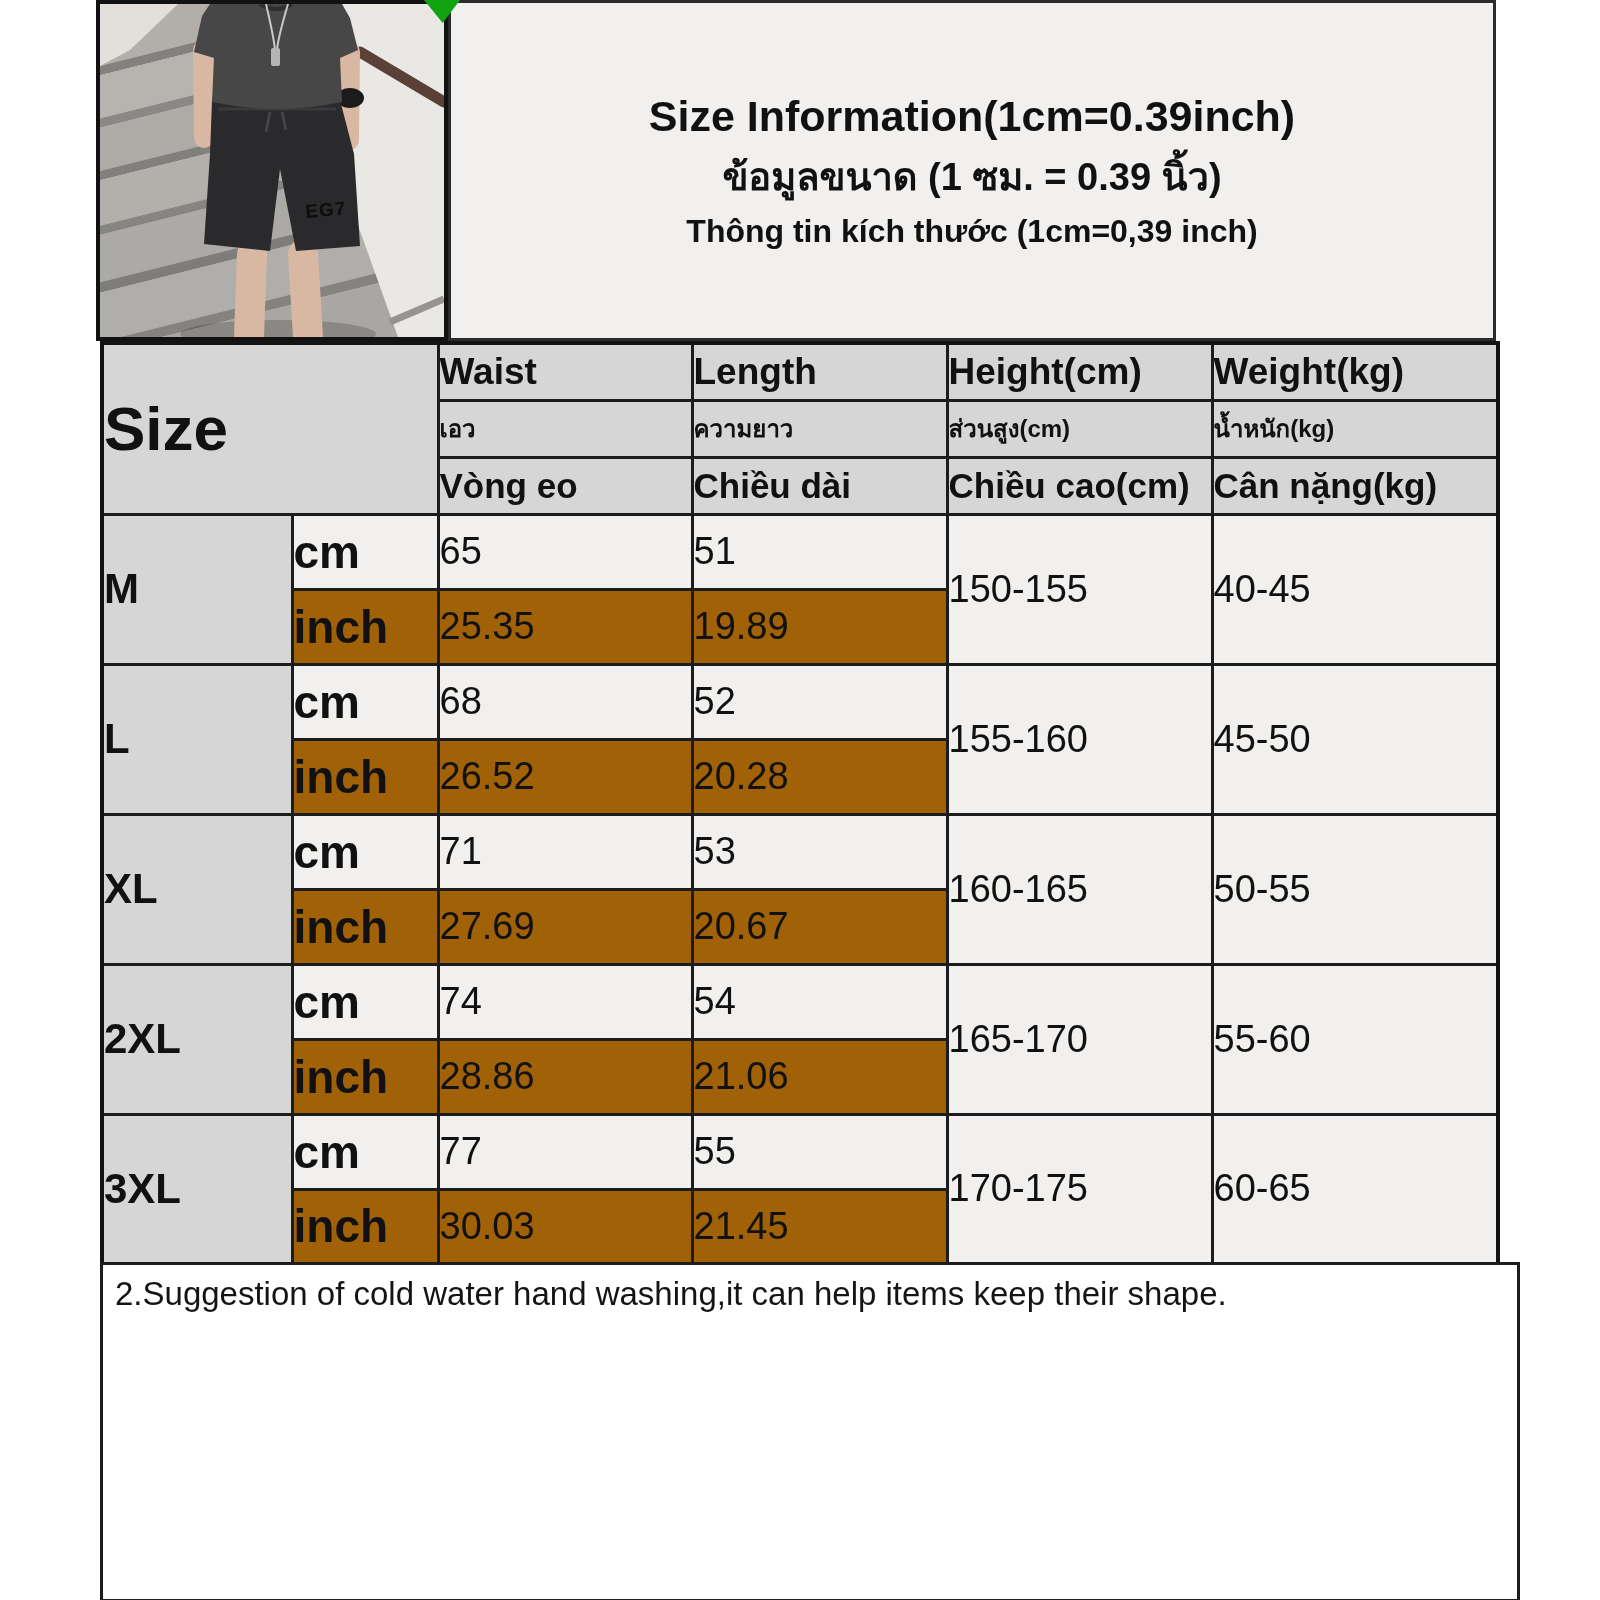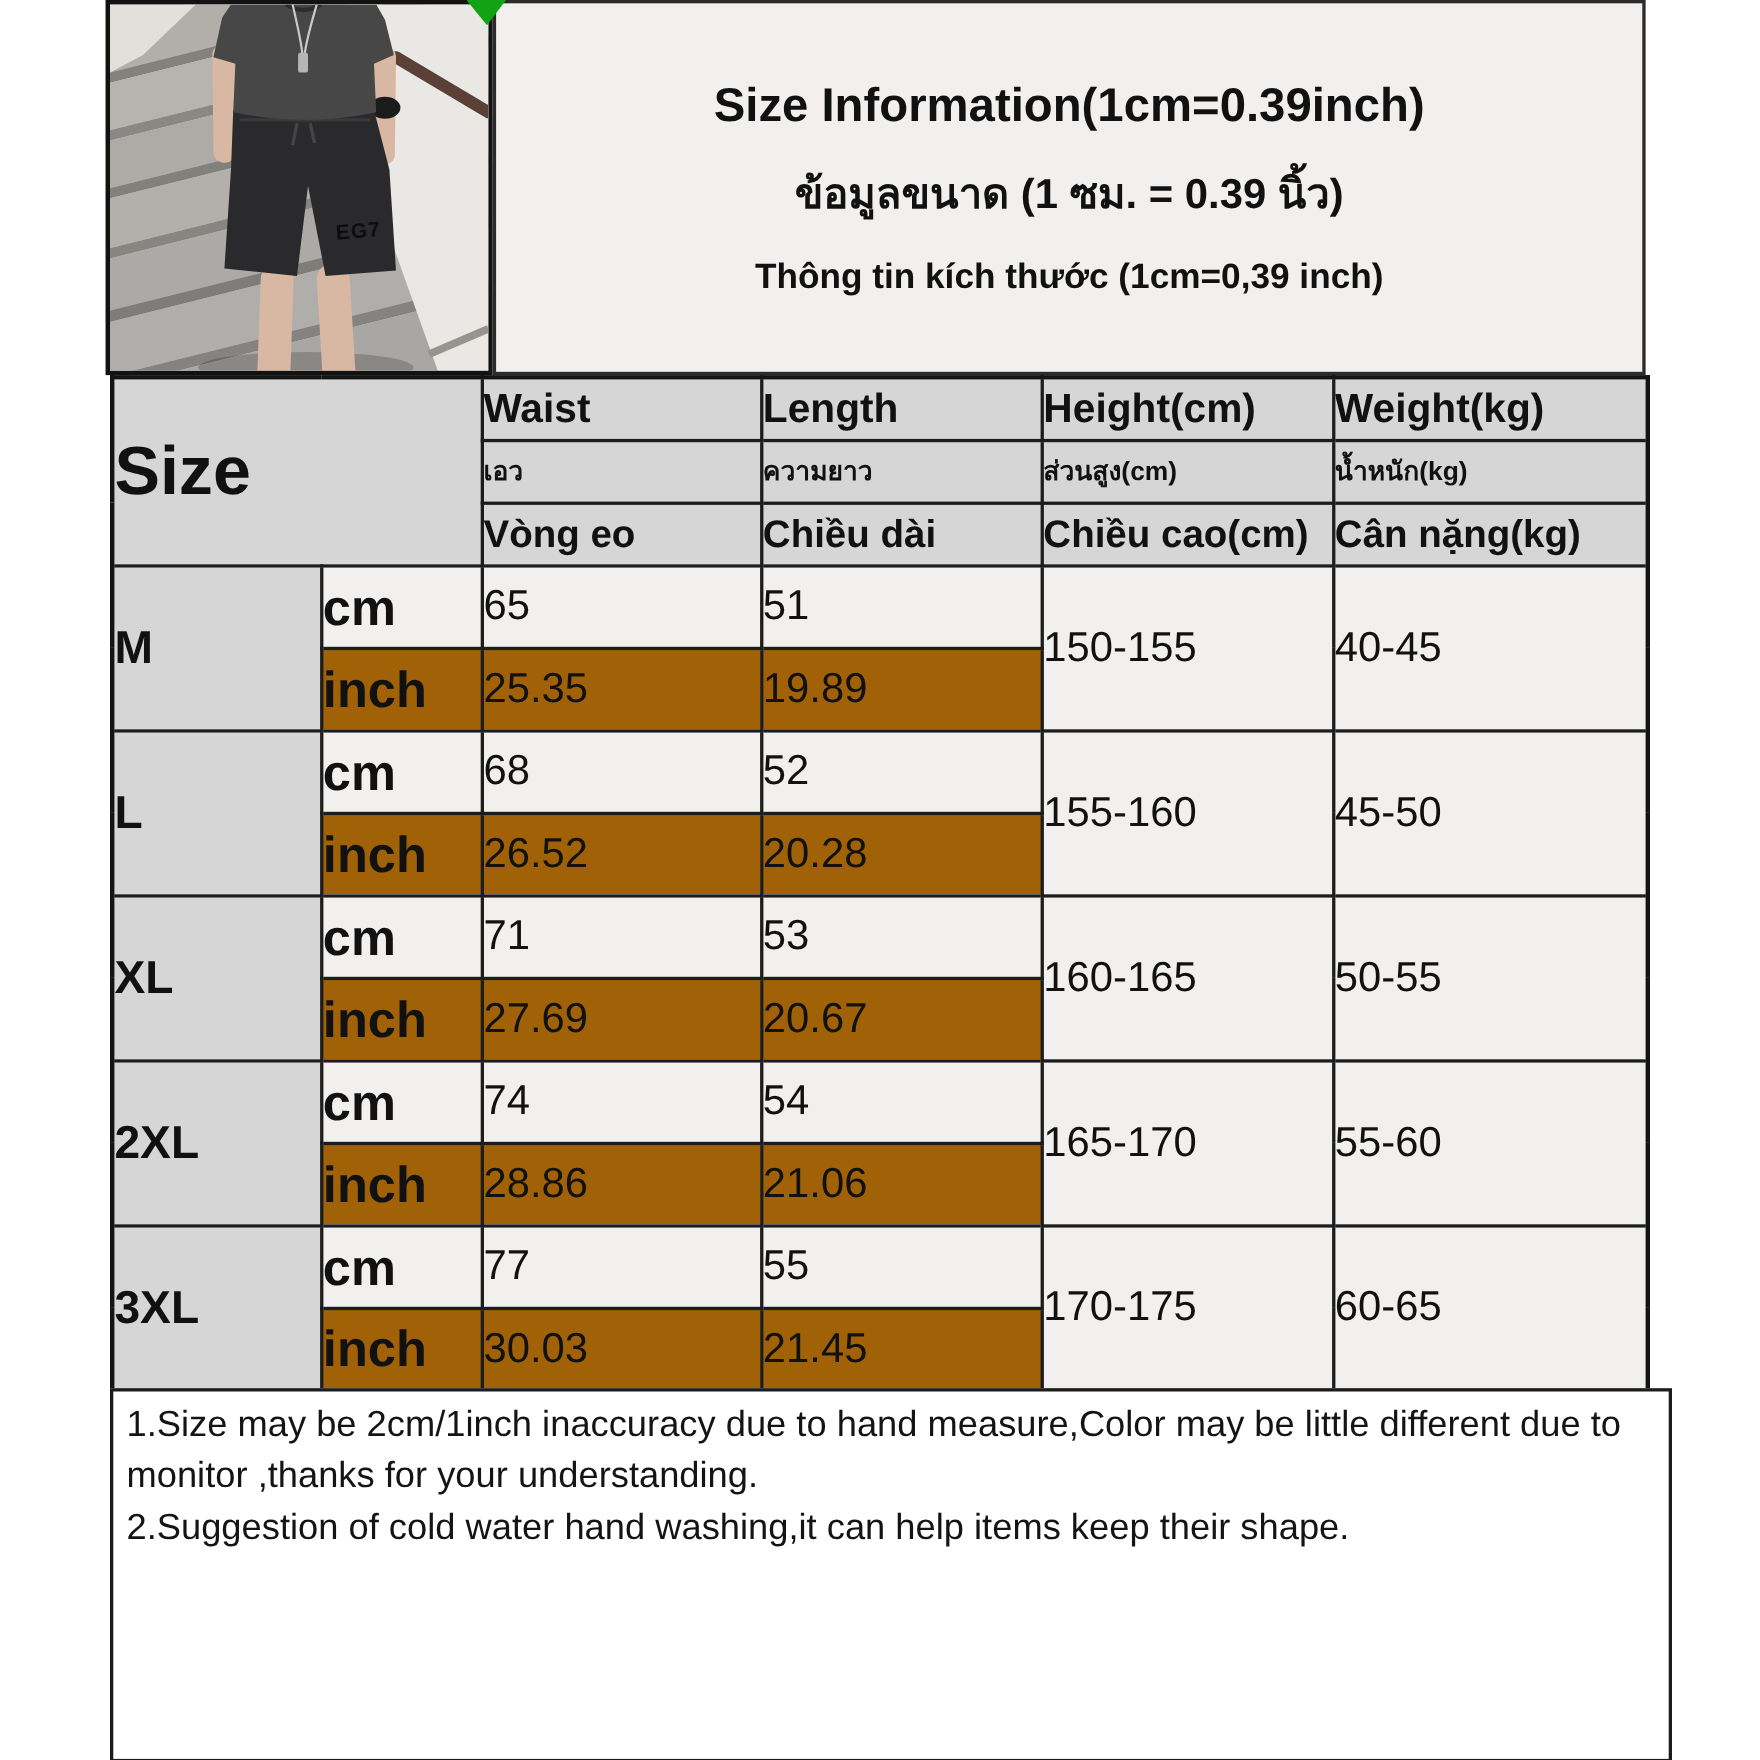--- a/index.html
+++ b/index.html
@@ -20,21 +20,21 @@
   
   .green-tri{
     position:absolute;left:424px;top:0;width:36px;height:23px;
     background:#12a312;clip-path:polygon(0 0,100% 0,52% 100%);z-index:6;
   }
 
   
   .title-box{
     position:absolute;left:448px;top:0;width:1042px;height:335px;
     border:3px solid #2b2b2b;background:#f1f0ee;
-    display:flex;flex-direction:column;align-items:center;justify-content:center;gap:20px;
+    display:flex;flex-direction:column;align-items:center;justify-content:center;
   }
   .title-box div{text-align:center;font-weight:bold;line-height:1.25;}
   .t-en{font-size:43px;margin:5px 0;}
   .t-th{font-size:38px;margin:5px 0;}
   .t-vi{font-size:32px;margin:5px 0;}
 
   
   table.size-table{
     position:absolute;left:100px;top:341px;width:1396px;
     border-collapse:collapse;table-layout:fixed;
@@ -224,17 +224,16 @@
       </tr>
       <tr class="val">
         <td class="bg-white unit">inch</td>
         <td class="bg-white num">30.03</td>
         <td class="bg-white num">21.45</td>
       </tr>
     </tbody>
   </table>
 
   <div class="attention">
-    <p>1.Size may be 2cm/1inch inaccuracy due to hand measure,Color may be little different due to monitor ,thanks for your understanding.</p>
     <p>2.Suggestion of cold water hand washing,it can help items keep their shape.</p>
   </div>
 
 </div>
 
 </body></html>

